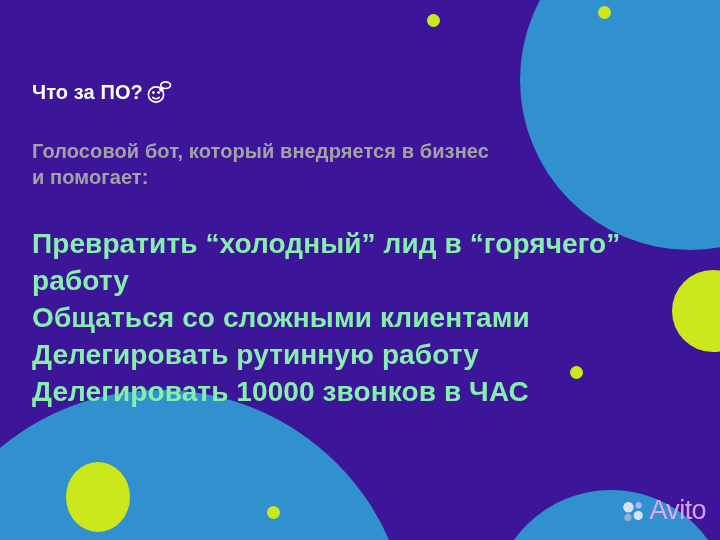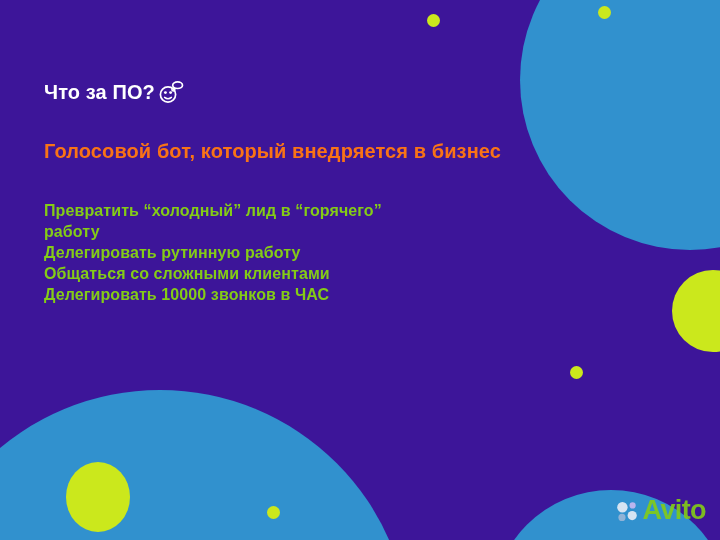--- a/index.html
+++ b/index.html
@@ -62,21 +62,21 @@
     background: #CBE81C;
   }
   #dot-top-mid   { left: 427px; top: 14px;  width: 13px; height: 13px; }
   #dot-top-right { left: 598px; top: 6px;   width: 13px; height: 13px; }
   #dot-mid-right { left: 570px; top: 366px; width: 13px; height: 13px; }
   #dot-bottom    { left: 267px; top: 506px; width: 13px; height: 13px; }
 
   
   #content {
     position: absolute;
-    left: 44px;
+    left: 32px;
     top: 80px;
     width: 600px;
     z-index: 5;
   }
   .heading-row {
     display: flex;
     align-items: center;
     gap: 2px;
   }
   #heading-text {
@@ -88,35 +88,35 @@
   }
   #thinking-face-icon {
     display: inline-block;
     width: 26px;
     height: 24px;
     margin-left: 1px;
     flex: 0 0 auto;
   }
   #intro-block {
     margin-top: 34px;
-    color: #f97316;
+    color: #a3a3a3;
     font-size: 20px;
     font-weight: bold;
     line-height: 1.3;
     letter-spacing: 0.1px;
   }
   #benefits-list {
     margin: 0;
     padding: 0;
     list-style: none;
     margin-top: 36px;
   }
   #benefits-list li {
-    color: #84cc16;
-    font-size: 16px;
+    color: #86efac;
+    font-size: 28px;
     font-weight: bold;
     line-height: 1.32;
     letter-spacing: 0.1px;
   }
 
   
   #avito-watermark {
     position: absolute;
     right: 14px;
     bottom: 16px;
@@ -125,23 +125,23 @@
     gap: 5px;
     z-index: 6;
     opacity: 0.9;
   }
   #avito-dots-icon {
     width: 22px;
     height: 22px;
     flex: 0 0 auto;
   }
   #avito-wordmark {
-    color: #84cc16;
+    color: #f0abfc;
     font-size: 27px;
-    font-weight: bold;
+    font-weight: normal;
     letter-spacing: -0.6px;
     line-height: 1;
   }
 </style>
 </head>
 <body>
 
 <div id="slide">
 
   <div class="shape" id="blue-circle-top-right"></div>
@@ -166,27 +166,28 @@
           <circle cx="12.6" cy="12.6" r="1.45" fill="#FFFFFF"></circle>
           <path d="M6.6 17.4 Q10 20.1 13.4 17.4" fill="none" stroke="#FFFFFF" stroke-width="1.5" stroke-linecap="round"></path>
           <ellipse cx="19.6" cy="5.2" rx="4.9" ry="3.3" fill="none" stroke="#FFFFFF" stroke-width="1.7"></ellipse>
           <circle cx="15.4" cy="9.6" r="1.5" fill="none" stroke="#FFFFFF" stroke-width="1.5"></circle>
         </svg>
       </span>
     </div>
 
     <div id="intro-block">
       <div>Голосовой бот, который внедряется в бизнес</div>
+      <div>и помогает:</div>
     </div>
 
     <ul id="benefits-list">
       <li>Превратить “холодный” лид в “горячего”</li>
       <li>работу</li>
+      <li>Общаться со сложными клиентами</li>
       <li>Делегировать рутинную работу</li>
-      <li>Общаться со сложными клиентами</li>
       <li>Делегировать 10000 звонков в ЧАС</li>
     </ul>
 
   </div>
 
   <div id="avito-watermark">
     <span id="avito-dots-icon">
       <svg viewBox="0 0 22 22" width="22" height="22" aria-hidden="true">
         <circle cx="6.4" cy="7.2" r="5.2" fill="#E8EEF7"></circle>
         <circle cx="16.6" cy="5.4" r="3.1" fill="#C9B9F2"></circle>

